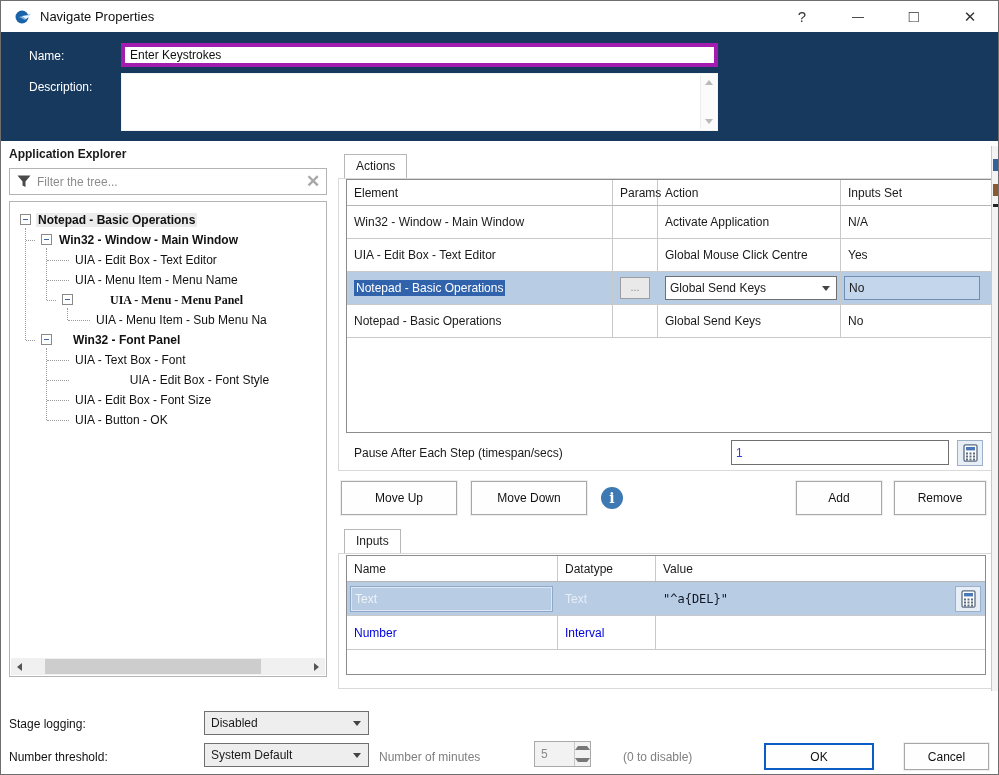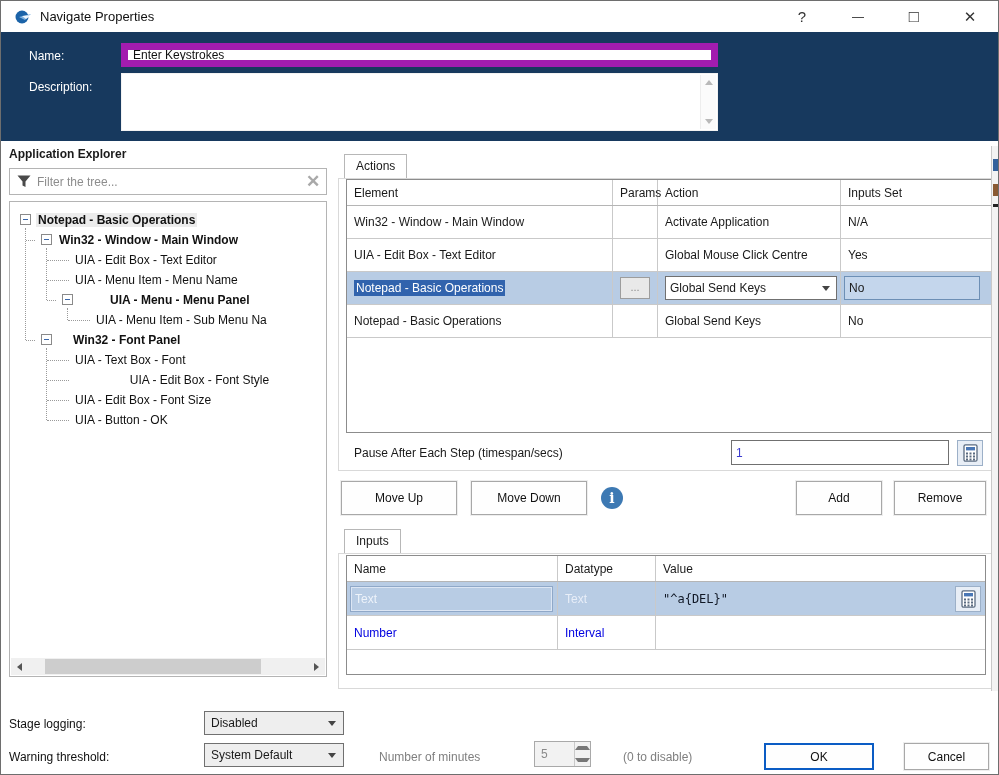--- a/index.html
+++ b/index.html
@@ -12,21 +12,21 @@
               display:flex; align-items:center; padding-left:14px; }
   .title-text { font-size:13px; color:#111; margin-left:8px; }
   .win-controls { position:absolute; right:0; top:0; height:31px; display:flex; }
   .win-btn { width:56px; height:31px; display:flex; align-items:center; justify-content:center;
              color:#333; font-size:15px; cursor:default; }
 
   
   .hdr { position:absolute; top:31px; left:0; right:0; height:109px; background:#17395e; }
   .hdr-label { position:absolute; left:28px; color:#fff; font-size:12px; }
   .name-input { position:absolute; left:120px; top:11px; width:597px; height:24px;
-                border:7px solid #a21caf; background:#fff; font-family:"Liberation Sans",sans-serif;
+                border:4px solid #a21caf; background:#fff; font-family:"Liberation Sans",sans-serif;
                 font-size:12px; padding:2px 5px; color:#111; }
   .desc-box { position:absolute; left:120px; top:41px; width:597px; height:58px;
               background:#fff; border:1px solid #f2f2f2; }
   .desc-scroll { position:absolute; right:1px; top:1px; bottom:1px; width:16px; background:#fbfbfb;
                  border-left:1px solid #ededed; }
   .tri-up-dis, .tri-dn-dis { position:absolute; left:4px; width:0; height:0;
         border-left:4px solid transparent; border-right:4px solid transparent; }
   .tri-up-dis { top:5px; border-bottom:5px solid #b9b9b9; }
   .tri-dn-dis { bottom:5px; border-top:5px solid #b9b9b9; }
 
@@ -115,21 +115,21 @@
                background:#3d79b3; color:#fff; font-family:"DejaVu Serif",serif; font-weight:bold;
                font-size:14px; display:flex; align-items:center; justify-content:center; }
 
   
   .vstrip { position:absolute; left:990px; top:145px; width:9px; height:545px;
             background:#f3f3f3; border-left:1px solid #c9c9c9; }
   .vs-mark { position:absolute; left:1px; width:6px; }
 
   
   .foot-label { position:absolute; font-size:12px; color:#111; }
-  .dropdown { position:absolute; width:140px; height:24px; background:#eee; border:1px solid #707070;
+  .dropdown { position:absolute; width:165px; height:24px; background:#eee; border:1px solid #707070;
               display:flex; align-items:center; padding-left:6px; font-size:12px; cursor:pointer; }
   .dropdown .chev { position:absolute; right:7px; top:9px; width:0; height:0;
                     border-left:4px solid transparent; border-right:4px solid transparent; border-top:5px solid #444; }
   .graytxt { color:#7f7f7f; }
   .spinner { position:absolute; left:533px; top:740px; width:57px; height:26px; border:1px solid #a9a9a9;
              background:#f2f2f2; display:flex; }
   .spin-val { flex:1; font-size:12px; color:#8a8a8a; padding:5px 0 0 6px; }
   .spin-btns { width:16px; border-left:1px solid #c9c9c9; display:flex; flex-direction:column; }
   .spin-btns span { flex:1; display:flex; align-items:center; justify-content:center; }
   .tri-u { width:0;height:0;border-left:3px solid transparent;border-right:3px solid transparent;border-bottom:4px solid #777; }
@@ -199,21 +199,21 @@
       <span class="stub" style="left:37px; width:22px;"></span>
       <span class="tree-label" style="margin-left:63px;">UIA - Edit Box - Text Editor</span>
     </div>
     <div class="tree-row" style="top:68px;">
       <span class="stub" style="left:37px; width:22px;"></span>
       <span class="tree-label" style="margin-left:63px;">UIA - Menu Item - Menu Name</span>
     </div>
     <div class="tree-row" style="top:88px;">
       <span class="stub" style="left:37px;"></span>
       <span class="expander" style="left:52px;"></span>
-      <span class="tree-label b" style="margin-left:98px;">UIA - Menu - Menu Panel</span>
+      <span class="tree-label b" style="margin-left:98px;font-family:Liberation Serif, serif;">UIA - Menu - Menu Panel</span>
     </div>
     <div class="tree-row" style="top:108px;">
       <span class="stub" style="left:58px; width:22px;"></span>
       <span class="tree-label" style="margin-left:84px;">UIA - Menu Item - Sub Menu Na</span>
     </div>
     <div class="tree-row" style="top:128px;">
       <span class="stub" style="left:16px;"></span>
       <span class="expander" style="left:31px;"></span>
       <span class="tree-label b" style="margin-left:61px;">Win32 - Font Panel</span>
     </div>
@@ -368,21 +368,21 @@
     <div class="vs-mark" style="top:38px; height:12px; background:#8a5a33;"></div>
     <div class="vs-mark" style="top:58px; height:3px; background:#222;"></div>
   </div>
 
   <div class="foot-label" style="left:8px; top:716px;">Stage logging:</div>
   <div class="dropdown" style="left:203px; top:710px;">
     <span>Disabled</span>
     <span class="chev"></span>
   </div>
 
-  <div class="foot-label" style="left:8px; top:749px;">Warning threshold:</div>
+  <div class="foot-label" style="left:8px; top:749px;">Number threshold:</div>
   <div class="dropdown" style="left:203px; top:742px;">
     <span>System Default</span>
     <span class="chev"></span>
   </div>
 
   <div class="foot-label graytxt" style="left:378px; top:749px;">Number of minutes</div>
 
   <div class="spinner">
     <span class="spin-val">5</span>
     <span class="spin-btns">

